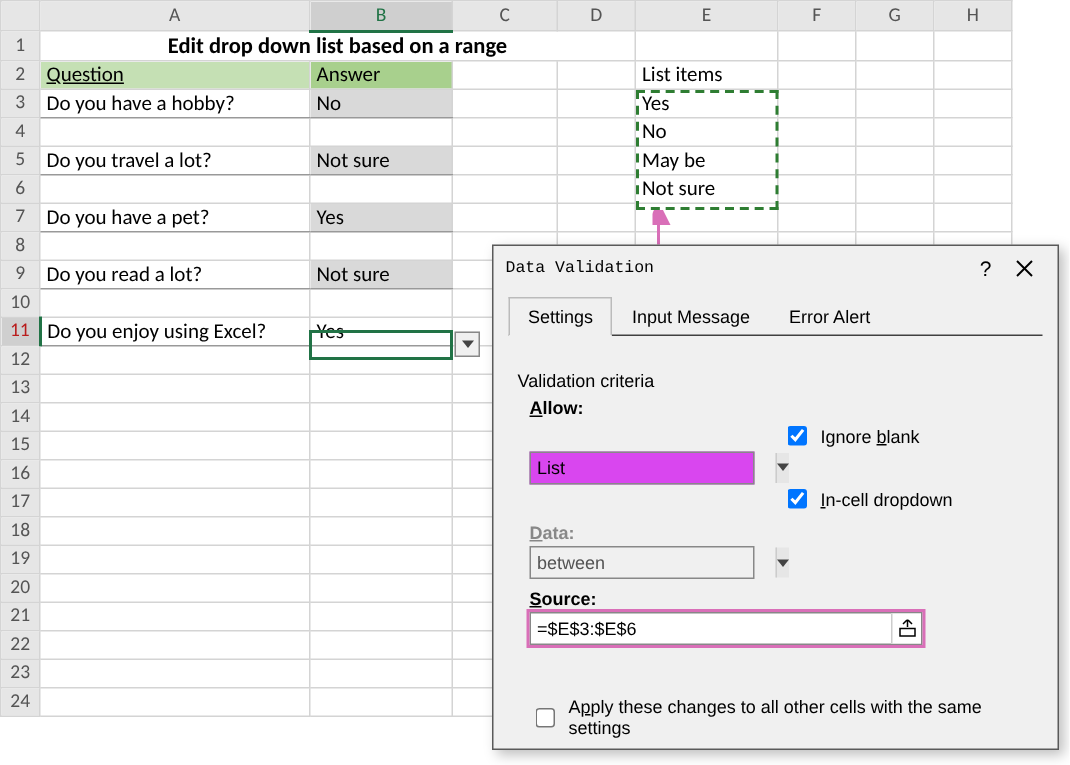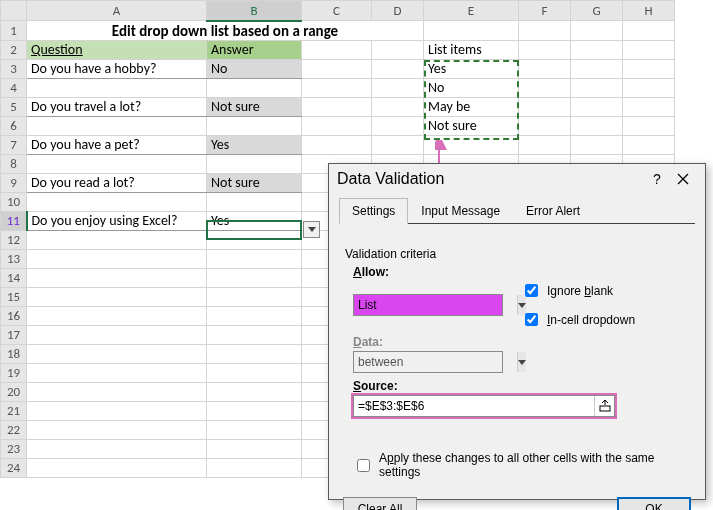--- a/index.html
+++ b/index.html
@@ -2,53 +2,53 @@
 <html><head>
 <meta charset="utf-8">
 <style>
   * { box-sizing: border-box; }
   body { margin: 0; font-family: Calibri, Arial, sans-serif; font-size: 14px; background: #fff; color: #000; position: relative; width: 713px; height: 510px; overflow: hidden; }
   .sheet { border-collapse: collapse; position: absolute; top: 0; left: 0; }
   .sheet td, .sheet th { border: 1px solid #d4d4d4; height: 19px; padding: 0 4px; font-weight: normal; text-align: left; vertical-align: middle; white-space: nowrap; overflow: hidden; }
   .sheet .rowhdr { background: #e6e6e6; color: #555; text-align: center; width: 26px; font-size: 13px; }
   .sheet .colhdr { background: #e6e6e6; color: #555; text-align: center; height: 20px; font-size: 13px; }
   .sheet .colhdr.sel { background: #cfcfcf; color: #217346; border-bottom: 2px solid #217346; }
-  .sheet .rowhdr.sel { background: #cfcfcf; color: #6d28d9; border-right: 2px solid #217346; }
+  .sheet .rowhdr.sel { background: #cfcfcf; color: #b91c1c; border-right: 2px solid #217346; }
   .colA { width: 180px; } .colB { width: 95px; } .colC { width: 70px; } .colD { width: 52px; } .colE { width: 95px; } .colF { width: 52px; } .colG { width: 52px; } .colH { width: 52px; }
   .title-row td.title { text-align: center; font-weight: bold; font-size: 15px; border-bottom: 1px solid #d4d4d4; }
   .hdr-q { background: #c5e0b4; font-weight: bold; text-decoration: underline; }
   .hdr-a { background: #a8d08d; font-weight: bold; }
   .hdr-li { font-weight: bold; }
   .ans-gray { background: #d9d9d9; }
   .q-border .qcell { border-top: 1px solid #999; border-bottom: 1px solid #999; }
   .q-border .qcell.first { border-left: 1px solid #999; }
   .marching { position: absolute; border: 2px dashed #2e7d32; pointer-events: none; }
   .active-cell { position: absolute; border: 2px solid #217346; pointer-events: none; }
   .dd-btn { position: absolute; width: 17px; height: 17px; border: 1px solid #888; background: #f0f0f0; display: flex; align-items: center; justify-content: center; }
   .dd-btn .tri { width: 0; height: 0; border-left: 4px solid transparent; border-right: 4px solid transparent; border-top: 5px solid #444; }
   .dialog { position: absolute; left: 328px; top: 163px; width: 378px; height: 337px; background: #f0f0f0; border: 1px solid #5a5a5a; box-shadow: 3px 3px 8px rgba(0,0,0,.25); font-family: "Segoe UI", Arial, sans-serif; font-size: 12px; }
   .dlg-title { display: flex; align-items: center; height: 30px; padding: 0 8px; }
-  .dlg-title .t { flex: 1; font-size: 16px; }
+  .dlg-title .t { flex: 1; font-size: 11px; font-family: Liberation Mono, monospace; }
   .dlg-title .help { width: 24px; text-align: center; font-size: 14px; cursor: default; }
   .dlg-title .close { width: 28px; height: 20px; display: flex; align-items: center; justify-content: center; }
   .dlg-title .close svg { width: 12px; height: 12px; }
   .tabs { display: flex; border-bottom: 1px solid #404040; margin: 4px 10px 17px; }
   .tab { padding: 5px 12px; border: 1px solid transparent; border-bottom: none; margin-bottom: -1px; position: relative; }
   .tab.active { background: #f0f0f0; border-color: #bbb; border-bottom: 1px solid #f0f0f0; }
   .panel { padding: 2px 16px 8px; }
   .crit-label { margin: 4px 0 4px 0; }
   .field-row { display: flex; align-items: center; gap: 18px; margin-bottom: 6px; }
   .lbl { display: block; margin-bottom: 2px; font-weight: bold; }
   .lbl.disabled { color: #888; }
   .combo { display: inline-flex; align-items: stretch; width: 150px; height: 22px; border: 1px solid #888; background: #d946ef; }
   .combo.disabled { background: #f0f0f0; color: #888; }
   .combo input { border: none; flex: 1; padding: 0 4px; font-size: 12px; background: transparent; outline: none; }
   .combo .arrow { width: 18px; border-left: 1px solid #ccc; background: #e6e6e6; display: flex; align-items: center; justify-content: center; }
   .combo .arrow .tri { width: 0; height: 0; border-left: 4px solid transparent; border-right: 4px solid transparent; border-top: 5px solid #444; }
-  .chkcol { display: flex; flex-direction: column; gap: 10px; }
+  .chkcol { display: flex; flex-direction: column; gap: 23px; }
   .chk { display: flex; align-items: center; gap: 6px; }
   .chk input { width: 13px; height: 13px; }
   .src-input { display: flex; align-items: stretch; width: 262px; height: 22px; border: 1px solid #888; background: #fff; outline: 2px solid #d96fb8; outline-offset: 0; }
   .src-input input { border: none; flex: 1; padding: 0 4px; font-size: 12px; background: transparent; outline: none; }
   .src-input .pick { width: 20px; border-left: 1px solid #ccc; background: #fff; display: flex; align-items: center; justify-content: center; }
   .apply-row { margin-top: 34px; }
   .btnbar { display: flex; gap: 10px; padding: 10px 14px; justify-content: flex-end; }
   .btnbar .left { margin-right: auto; }
   .btn { height: 24px; min-width: 74px; padding: 0 12px; border: 1px solid #888; background: #e6e6e6; font-size: 12px; display: inline-flex; align-items: center; justify-content: center; }
   .btn.primary { border: 2px solid #0067c0; background: #e6e6e6; }

